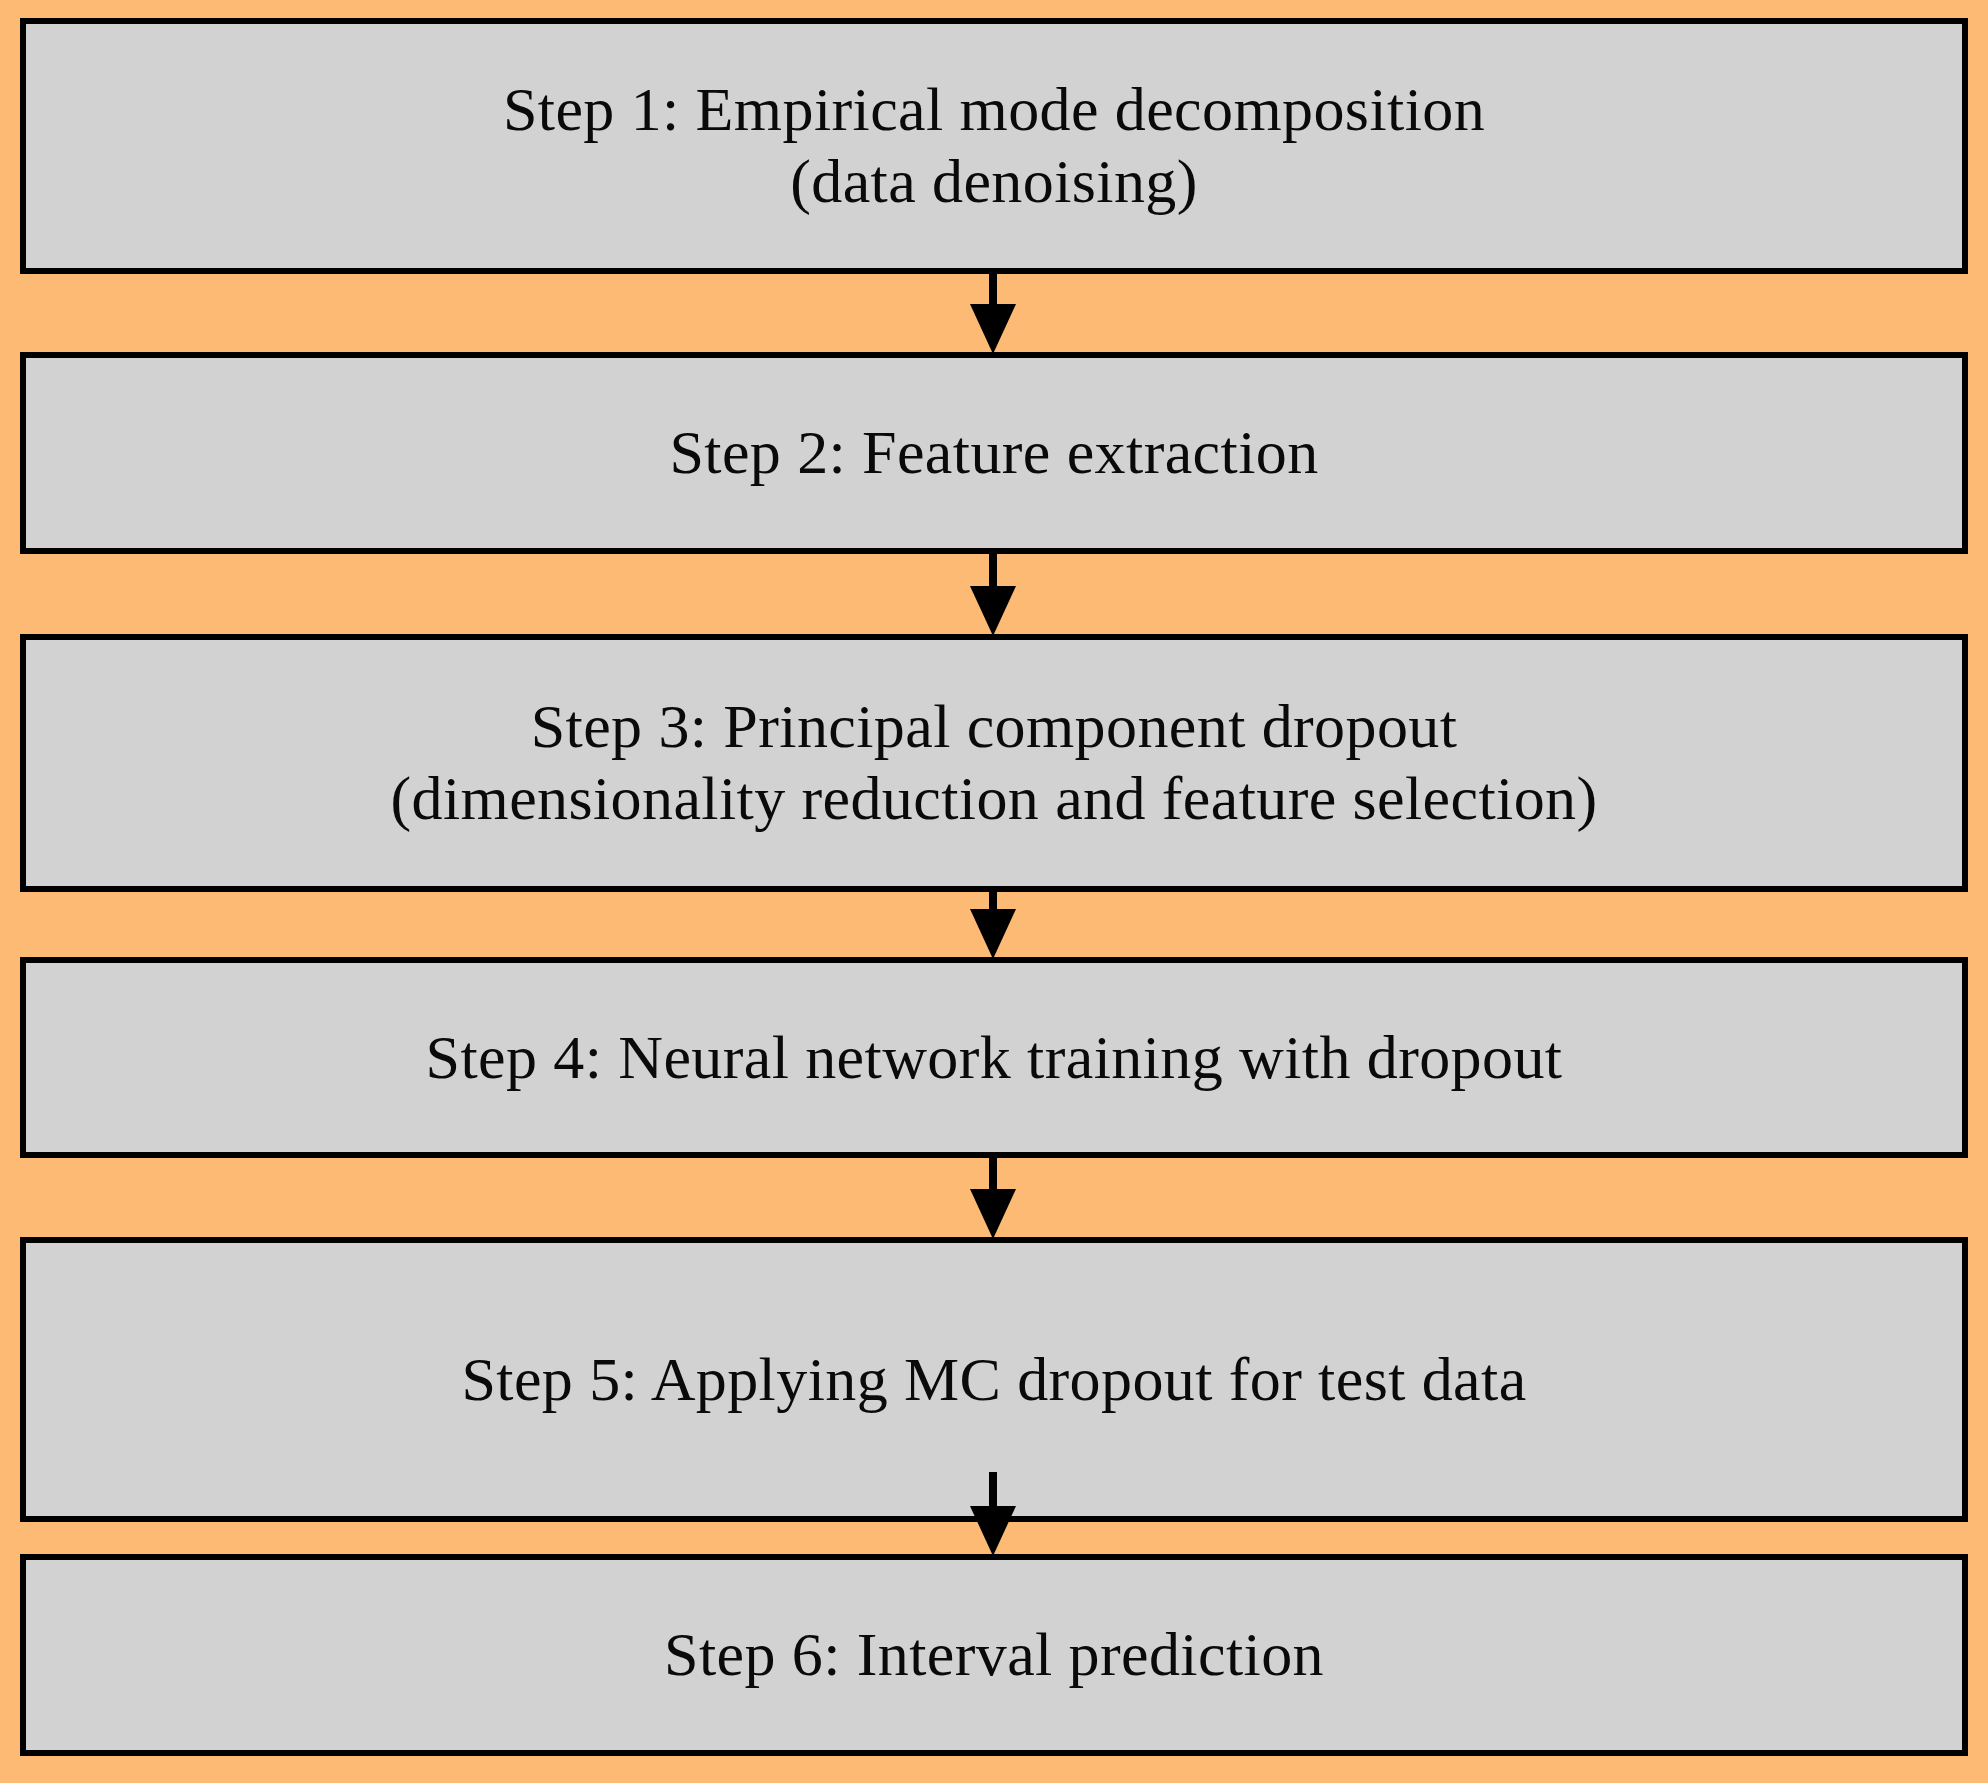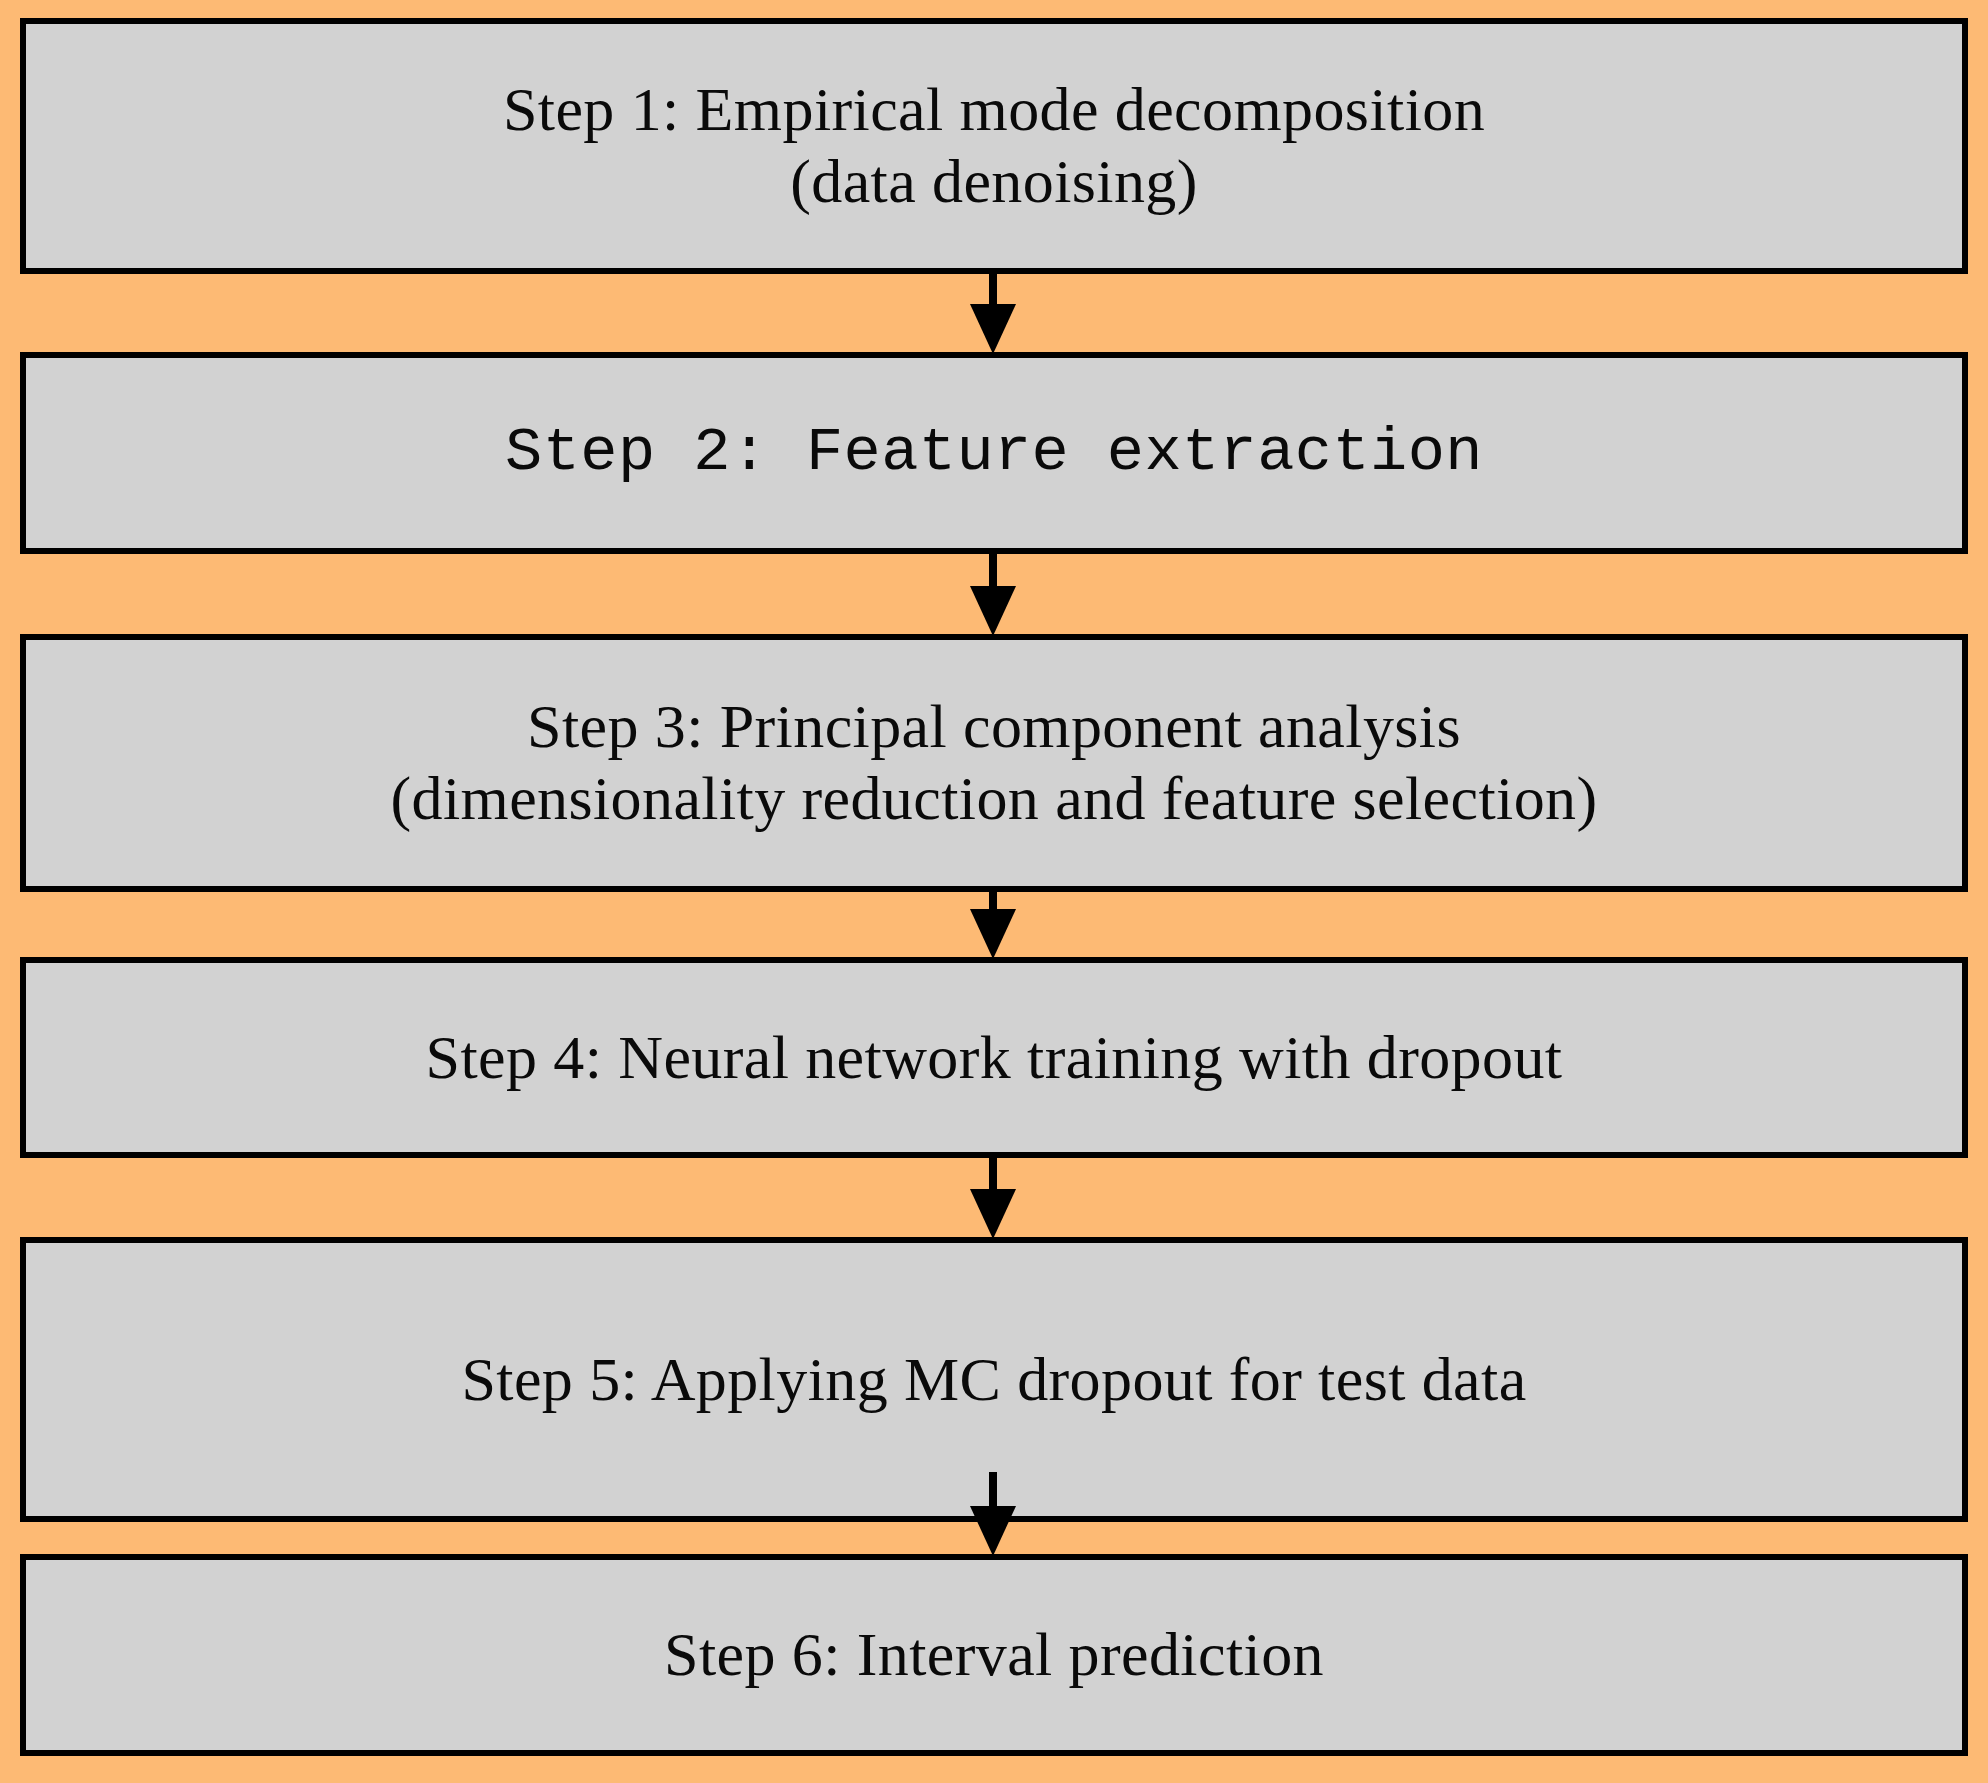--- a/index.html
+++ b/index.html
@@ -41,21 +41,21 @@
     display: block;
     font-size: 62px;
     line-height: 1.16;
     letter-spacing: 0.4px;
     white-space: nowrap;
     font-weight: 400;
   }
 
   
   #box-1 { top: 18px;   height: 256px; }
-  #box-2 { top: 352px;  height: 202px; font-family: Liberation Mono, monospace; }
+  #box-2 { top: 352px;  height: 202px; }
   #box-3 { top: 634px;  height: 258px; }
   #box-4 { top: 957px;  height: 201px; }
   #box-5 { top: 1237px; height: 285px; }
   #box-6 { top: 1554px; height: 202px; }
 
   
   .arrow {
     position: absolute;
     left: 970px;            
     width: 46px;
@@ -111,21 +111,21 @@
   <div class="step-box" id="box-2">
     <span class="step-line">Step 2: Feature extraction</span>
   </div>
 
   <div class="arrow" id="arrow-2">
     <span class="stem"></span>
     <span class="head"></span>
   </div>
 
   <div class="step-box" id="box-3">
-    <span class="step-line">Step 3: Principal component analysis</span>
+    <span class="step-line">Step 3: Principal component dropout</span>
     <span class="step-line">(dimensionality reduction and feature selection)</span>
   </div>
 
   <div class="arrow" id="arrow-3">
     <span class="stem"></span>
     <span class="head"></span>
   </div>
 
   <div class="step-box" id="box-4">
     <span class="step-line">Step 4: Neural network training with dropout</span>

